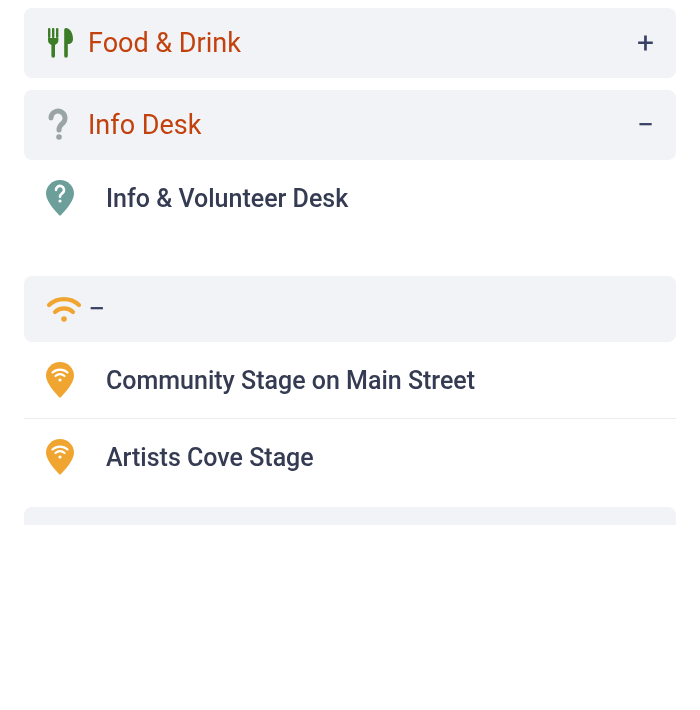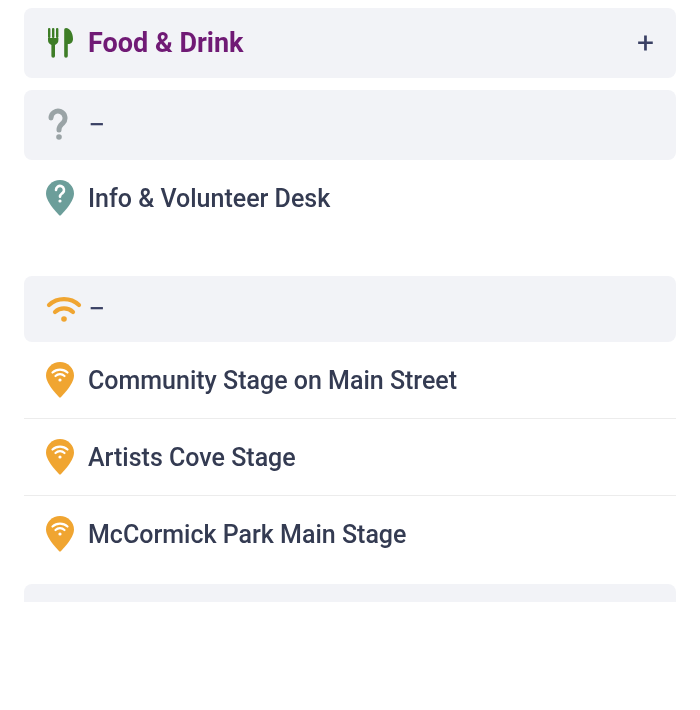--- a/index.html
+++ b/index.html
@@ -23,38 +23,39 @@
     cursor: pointer;
   }
   .section-header .icon-wrap {
     width: 42px;
     display: flex;
     align-items: center;
     justify-content: flex-start;
   }
   .section-header .title {
     font-size: 27px;
-    font-weight: 700;
-    color: #701a75;
+    font-weight: 400;
+    color: #c2410c;
     flex: 1;
   }
   .section-header .toggle {
     font-size: 30px;
     font-weight: 400;
     color: #3a4064;
     line-height: 1;
   }
   .section-body {
     padding: 0;
   }
   .row {
     display: flex;
     align-items: center;
     padding: 20px 22px 20px 22px;
     border-bottom: 1px solid #ececec;
+    gap: 18px;
   }
   .section-body .row:last-child {
     border-bottom: none;
   }
   .row .pin-wrap {
     width: 42px;
     display: flex;
     align-items: center;
     justify-content: flex-start;
   }
@@ -98,20 +99,21 @@
 </div>
 
 <div class="section">
   <div class="section-header">
     <span class="icon-wrap">
       <svg width="26" height="34" viewBox="0 0 26 34">
         <path fill="none" stroke="#9aa3a6" stroke-width="5" stroke-linecap="round" d="M5 10 a7 7 0 1 1 12 5 c-2 2 -4 3 -4 7"></path>
         <circle cx="13" cy="29" r="2.8" fill="#9aa3a6"></circle>
       </svg>
     </span>
+    <span class="title">Info Desk</span>
     <span class="toggle">−</span>
   </div>
   <div class="section-body">
     <div class="row" style="border-bottom:none;">
       <span class="pin-wrap">
         <svg width="28" height="36" viewBox="0 0 28 36">
           <path fill="#6c9e9a" d="M14 0 C6.3 0 0 6.1 0 13.6 C0 23 14 36 14 36 S28 23 28 13.6 C28 6.1 21.7 0 14 0 Z"></path>
           <path fill="none" stroke="#ffffff" stroke-width="2.6" stroke-linecap="round" d="M10 10 a4 4 0 1 1 6.8 2.8 c-1.2 1.2 -2.8 1.8 -2.8 4"></path>
           <circle cx="14" cy="21" r="1.6" fill="#ffffff"></circle>
         </svg>
@@ -150,27 +152,16 @@
       <span class="pin-wrap">
         <svg width="28" height="36" viewBox="0 0 28 36">
           <path fill="#f0a531" d="M14 0 C6.3 0 0 6.1 0 13.6 C0 23 14 36 14 36 S28 23 28 13.6 C28 6.1 21.7 0 14 0 Z"></path>
           <path fill="none" stroke="#ffffff" stroke-width="2.2" stroke-linecap="round" d="M6.5 10.5 a11 11 0 0 1 15 0"></path>
           <path fill="none" stroke="#ffffff" stroke-width="2.2" stroke-linecap="round" d="M9.5 14 a6.5 6.5 0 0 1 9 0"></path>
           <circle cx="14" cy="18" r="1.6" fill="#ffffff"></circle>
         </svg>
       </span>
       <span class="label">Artists Cove Stage</span>
     </div>
-    <div class="row" style="border-bottom:none;">
-      <span class="pin-wrap">
-        <svg width="28" height="36" viewBox="0 0 28 36">
-          <path fill="#f0a531" d="M14 0 C6.3 0 0 6.1 0 13.6 C0 23 14 36 14 36 S28 23 28 13.6 C28 6.1 21.7 0 14 0 Z"></path>
-          <path fill="none" stroke="#ffffff" stroke-width="2.2" stroke-linecap="round" d="M6.5 10.5 a11 11 0 0 1 15 0"></path>
-          <path fill="none" stroke="#ffffff" stroke-width="2.2" stroke-linecap="round" d="M9.5 14 a6.5 6.5 0 0 1 9 0"></path>
-          <circle cx="14" cy="18" r="1.6" fill="#ffffff"></circle>
-        </svg>
-      </span>
-      <span class="label">McCormick Park Main Stage</span>
-    </div>
   </div>
 </div>
 
 <div class="partial-next"></div>
 
 </body></html>

